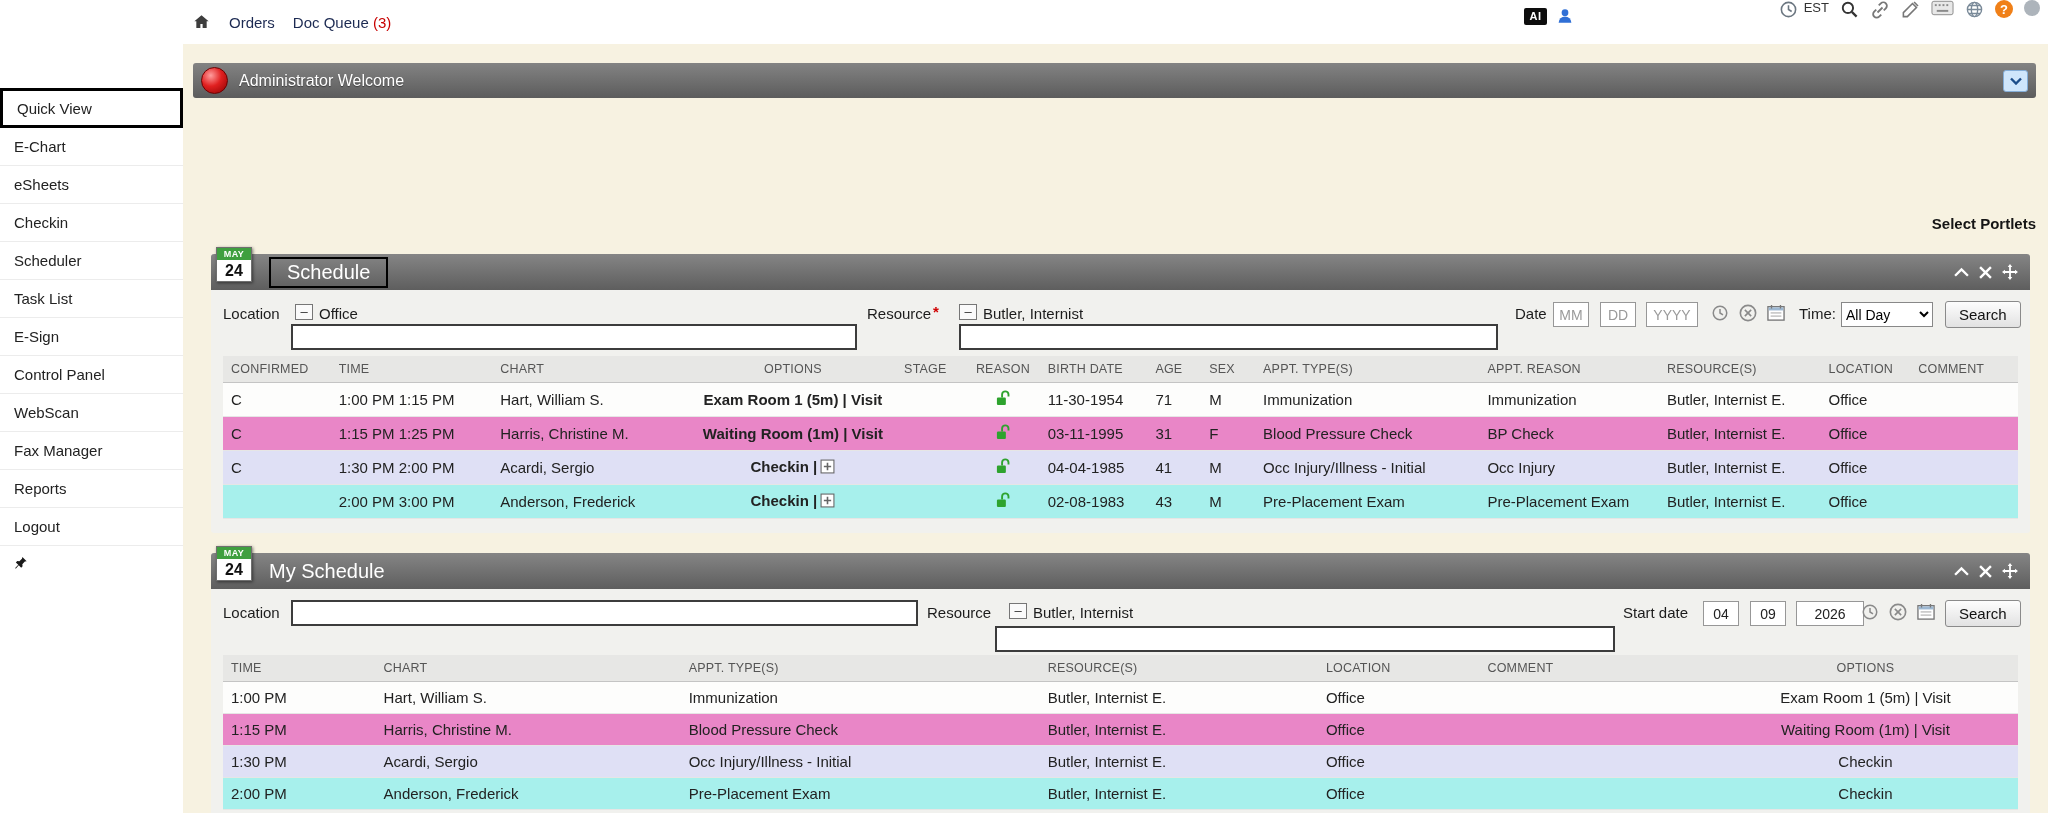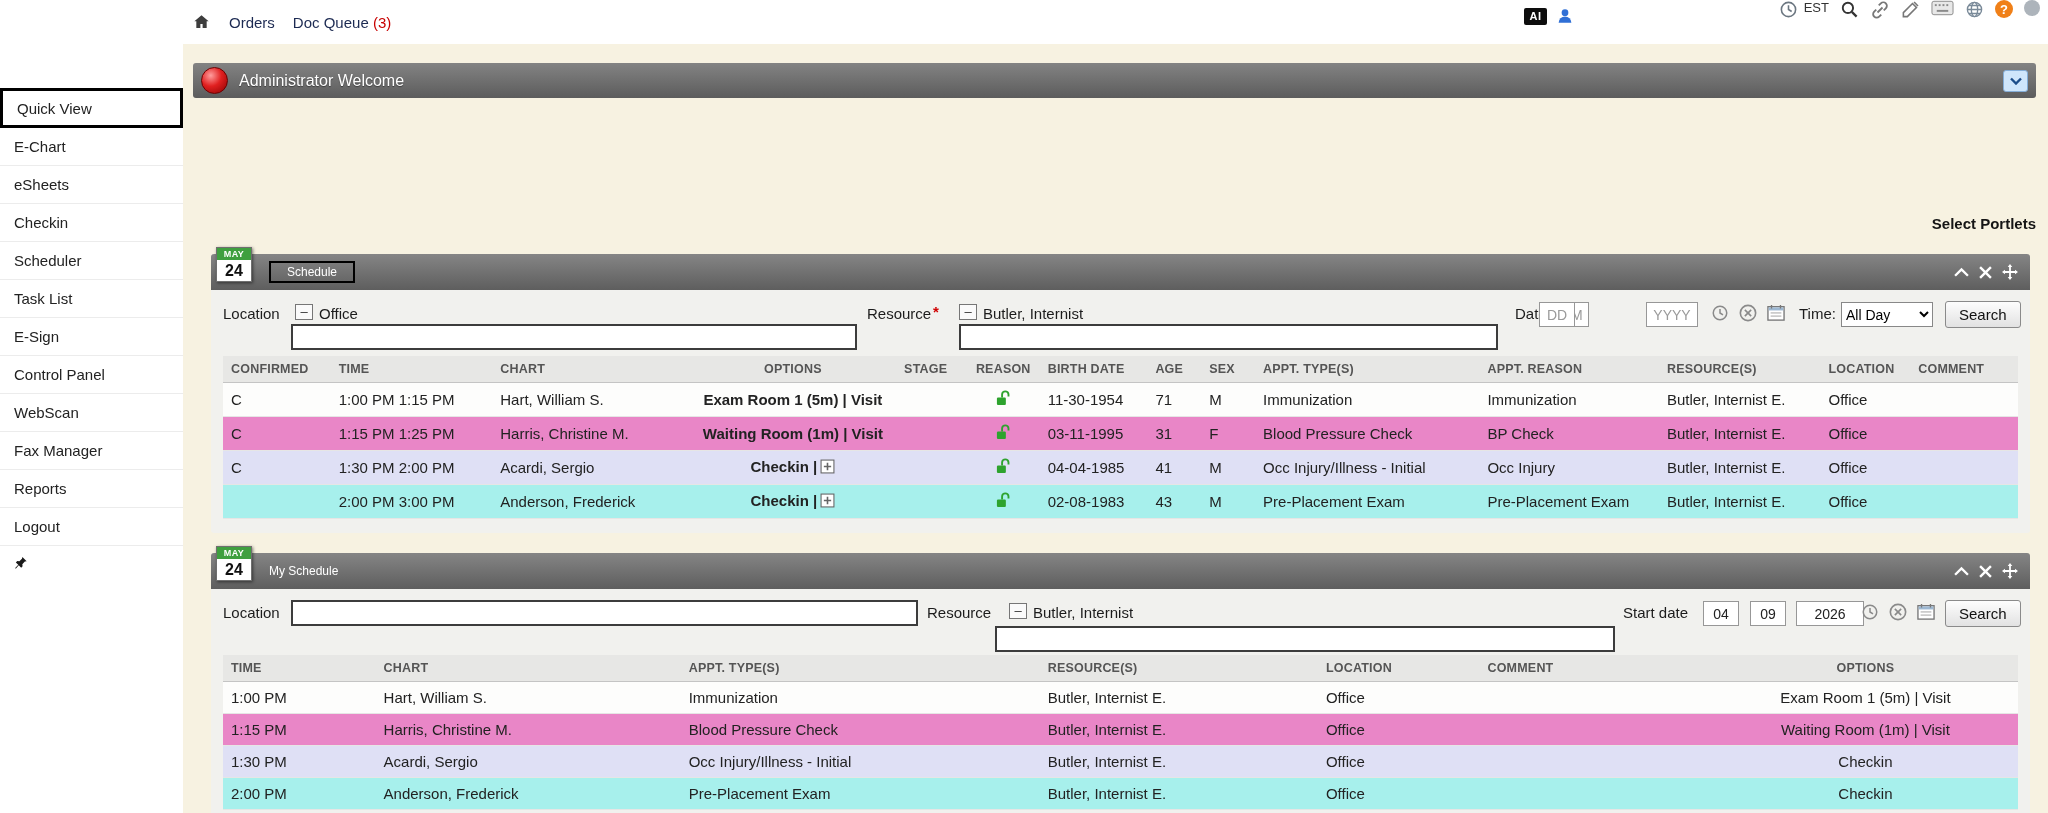--- a/index.html
+++ b/index.html
@@ -37,42 +37,42 @@
   .select-portlets{position:absolute;right:12px;top:183px;font-size:15px;font-weight:bold;color:#151515;cursor:pointer}
 
   
   .portlet{position:absolute;left:28px;right:18px}
   .portlet.schedule{top:222px}
   .portlet.myschedule{top:521px}
   .p-header{height:36px;background:linear-gradient(#858585,#5e5e5e);border-radius:3px 3px 0 0;display:flex;align-items:center;position:relative;padding-left:58px}
   .cal-icon{position:absolute;left:5px;top:-7px;width:36px;height:35px;background:#fff;border:1px solid #6f6f6f;box-shadow:1px 1px 3px rgba(0,0,0,.5)}
   .cal-top{height:12px;background:#3f9f3f;color:#fff;font-size:9px;font-weight:bold;text-align:center;line-height:12px;letter-spacing:.5px}
   .cal-day{text-align:center;font-size:16px;font-weight:bold;color:#111;line-height:21px}
-  .p-title{color:#fff;font-size:12px;white-space:nowrap}
+  .p-title{color:#fff;font-size:20px;white-space:nowrap}
   .p-title.boxed{border:2px solid #000;padding:2px 16px}
   .p-controls{margin-left:auto;display:flex;align-items:center;gap:10px;margin-right:12px}
   .p-ctrl{display:inline-flex;align-items:center;cursor:pointer}
   .p-body{background:#f1f1ee;padding:8px 12px 14px;border-radius:0 0 3px 3px}
 
   
   .filters{position:relative;height:58px;font-size:15px}
   .f-label{position:absolute;top:7px;color:#1c1c1c;white-space:nowrap}
   .f-value{position:absolute;top:7px;color:#1c1c1c;white-space:nowrap}
   .req{position:absolute;top:5px;color:#d00000;font-weight:bold}
   .minus-box{position:absolute;top:6px;width:18px;height:16px;border:1px solid #767676;background:#fafafa;font-size:13px;line-height:13px;text-align:center;color:#333;cursor:pointer}
   .f-input{position:absolute;height:26px;border:2px solid #3c3c3c;background:#fff;padding:0 6px;font-size:15px;font-family:"Liberation Sans",sans-serif}
   .date-input{position:absolute;top:4px;height:25px;border:1px solid #979797;text-align:center;font-size:14px;color:#222;padding:0;font-family:"Liberation Sans",sans-serif}
   .date-input::placeholder{color:#9a9a9a}
   .ico-btn{position:absolute;top:6px;cursor:pointer;display:inline-flex}
   .time-select{position:absolute;top:4px;height:25px;font-size:14px;border:1px solid #888;background:#fff;font-family:"Liberation Sans",sans-serif}
   .search-btn{position:absolute;top:3px;height:27px;padding:0 13px;font-size:15px;background:linear-gradient(#fdfdfd,#e2e2e2);border:1px solid #8a8a8a;border-radius:3px;color:#111;cursor:pointer;font-family:"Liberation Sans",sans-serif}
 
   
   table.grid{width:100%;border-collapse:collapse;background:#fdfdfc;font-size:15px}
-  table.grid th{background:#e7e7e5;color:#555;font-size:12.5px;font-weight:bold;text-align:left;padding:6px 8px;border-bottom:1px solid #c4c4c4;letter-spacing:.2px;white-space:nowrap}
+  table.grid th{background:#e7e7e5;color:#555;font-size:12.5px;font-weight:normal;text-align:left;padding:6px 8px;border-bottom:1px solid #c4c4c4;letter-spacing:.2px;white-space:nowrap}
   table.grid th.c, table.grid td.c{text-align:center}
   table.grid td{padding:7px 8px;border-bottom:1px solid rgba(0,0,0,.09);white-space:nowrap;overflow:hidden;text-overflow:ellipsis}
   .r-white{background:#fdfdfc}
   .r-pink{background:#e986c7}
   .r-lav{background:#dfe0f5}
   .r-cyan{background:#a7f0ec}
   .sched .opt{font-weight:bold}
   .optlink{cursor:pointer}
   .plusbox{vertical-align:-2px;margin-left:3px}
 </style>
@@ -244,21 +244,21 @@
           <input class="f-input" style="left: 68px; top: 26px; width: 566px;">
 
           <span class="f-label" style="left:644px">Resource</span>
           <span class="req" style="left:710px">*</span>
           <span class="minus-box" style="left:736px">–</span>
           <span class="f-value" style="left:760px">Butler, Internist</span>
           <input class="f-input" style="left: 736px; top: 26px; width: 539px;">
 
           <span class="f-label" style="left:1292px">Date</span>
           <input class="date-input" style="left: 1330px; width: 36px;" placeholder="MM">
-          <input class="date-input" style="left: 1316px; width: 36px;" placeholder="DD">
+          <input class="date-input" style="left: 1377px; width: 36px;" placeholder="DD">
           <input class="date-input" style="left: 1423px; width: 52px;" placeholder="YYYY">
           <span class="ico-btn" style="left:1488px">
               <svg width="18" height="18" viewBox="0 0 24 24">
                 <circle cx="12" cy="12" r="9" fill="none" stroke="#8a8a8a" stroke-width="2"></circle>
                 <path d="M12 6.5V12l4 2.5" fill="none" stroke="#8a8a8a" stroke-width="2"></path>
               </svg>
             </span>
           <span class="ico-btn" style="left:1516px">
               <svg width="18" height="18" viewBox="0 0 20 20">
                 <circle cx="10" cy="10" r="8.5" fill="none" stroke="#8a8a8a" stroke-width="1.8"></circle>

